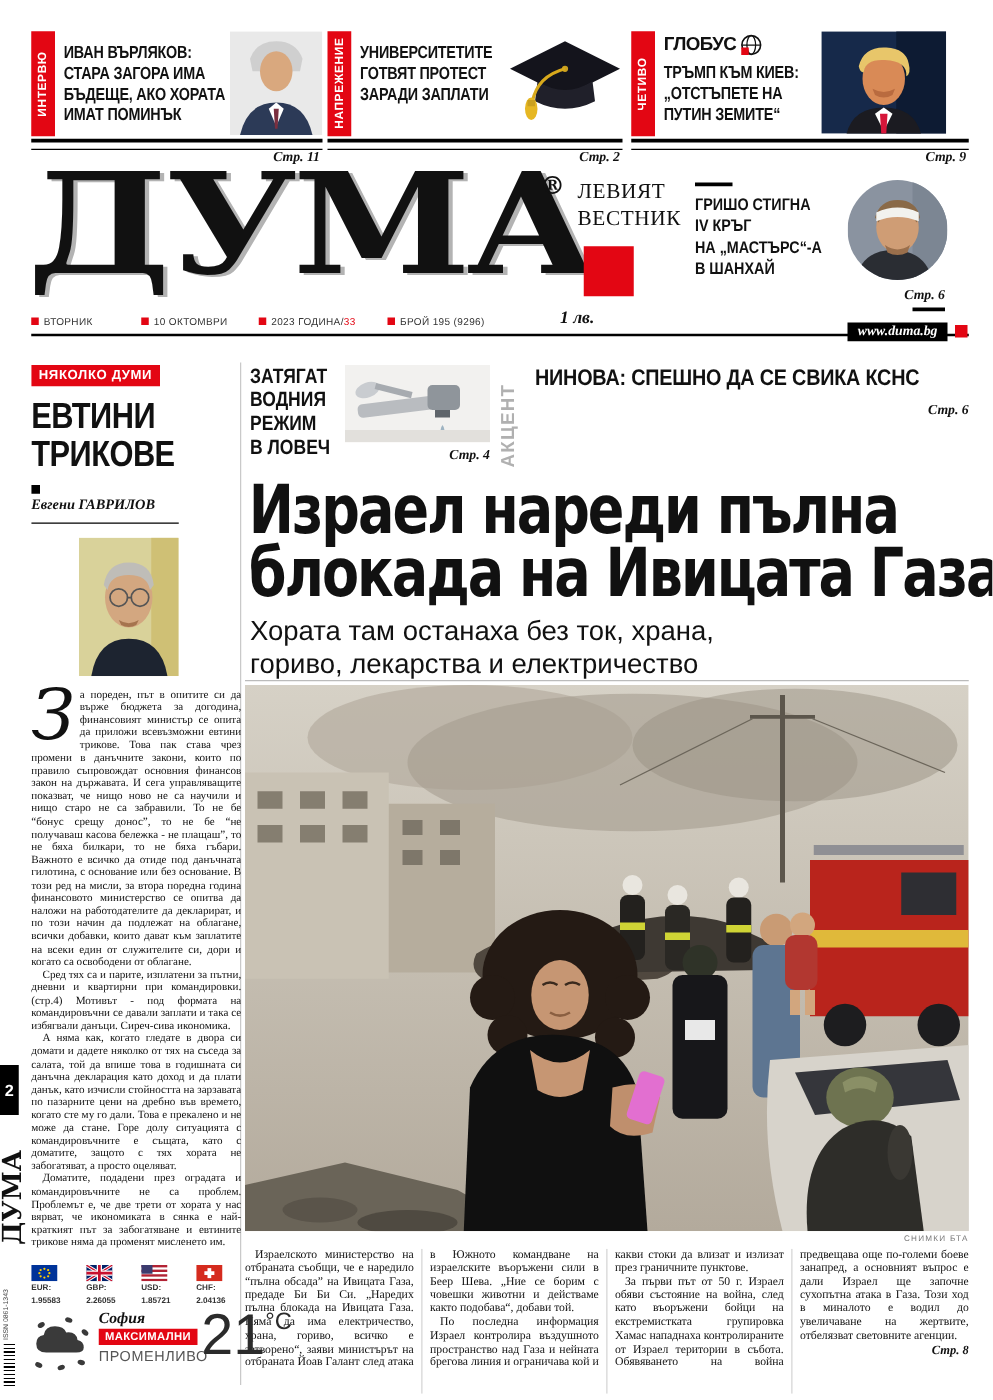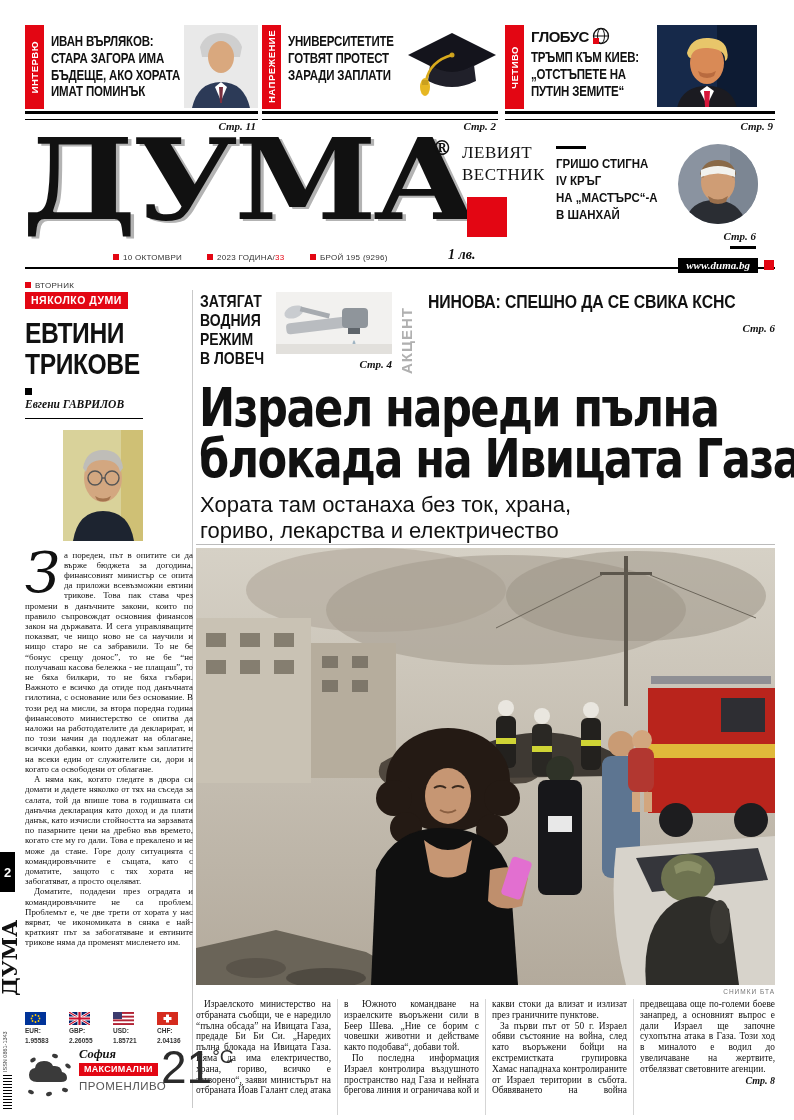--- a/index.html
+++ b/index.html
@@ -139,21 +139,21 @@
       </svg>
     </div>
     <div class="teaser-rule"></div>
     <div class="teaser-page pageref">Стр. 2</div>
   </div>
 
   <div class="teaser" style="left:505px;width:270px;">
     <div class="teaser-tab">
       <span class="vert">ЧЕТИВО</span>
     </div>
-    <div style="position:absolute;left:26px;top:2px;display:flex;align-items:center;gap:3px;">
+    <div style="position:absolute;left:26px;top:2px;display:flex;align-items:flex-start;gap:3px;">
       <span style="font:bold 15px 'Liberation Sans',sans-serif;letter-spacing:-.5px;">ГЛОБУС</span>
       <svg width="18" height="18" viewBox="0 0 18 18">
         <circle cx="9" cy="9" r="7.5" fill="#fff" stroke="#111" stroke-width="1.3"></circle>
         <ellipse cx="9" cy="9" rx="3.5" ry="7.5" fill="none" stroke="#111" stroke-width="1"></ellipse>
         <line x1="1.5" y1="9" x2="16.5" y2="9" stroke="#111" stroke-width="1"></line>
         <rect x="1" y="11" width="6" height="6" fill="#e30613"></rect>
       </svg>
     </div>
     <div class="teaser-title condb" style="top:24px;width:150px;">ТРЪМП КЪМ КИЕВ: „ОТСТЪПЕТЕ НА ПУТИН ЗЕМИТЕ“</div>
     <div class="teaser-img" style="left:152px;width:100px;height:82px;">
@@ -192,21 +192,21 @@
         <ellipse cx="40" cy="38" rx="17" ry="20" fill="#cf9d75"></ellipse>
         <path d="M22,30 q4,-14 18,-14 q15,0 18,14 l-3,4 q-3,-9 -15,-9 q-12,0 -15,9 z" fill="#8a6a48"></path>
         <path d="M23,26 q17,-8 34,0 l0,7 q-17,-7 -34,0 z" fill="#f2f2ee"></path>
         <path d="M30,52 q10,7 20,0 l-2,6 q-8,4 -16,0 z" fill="#9a6f4c"></path>
       </svg>
     </div>
     <div class="sport-page pageref">Стр. 6</div>
     <div class="sport-page-rule"></div>
   </div>
 
-  <div class="dl-item" style="left:25px;margin-top:28px;"><span class="sq"></span><span>ВТОРНИК</span></div>
+  <div class="dl-item" style="left:25px;"><span class="sq"></span><span>ВТОРНИК</span></div>
   <div class="dl-item" style="left:113px;"><span class="sq"></span><span>10 ОКТОМВРИ</span></div>
   <div class="dl-item" style="left:207px;text-align:center;"><span class="sq"></span><span>2023 ГОДИНА/</span><span class="dl-red">33</span></div>
   <div class="dl-item" style="left:310px;"><span class="sq"></span><span>БРОЙ 195 (9296)</span></div>
   <div class="dl-price">1 лв.</div>
   <div class="dl-line"></div>
   <div class="dl-site">www.duma.bg</div>
   <div class="dl-sq2"></div>
 
   <div class="vline"></div>
 
@@ -225,20 +225,21 @@
         <ellipse cx="40" cy="48" rx="19" ry="24" fill="#d3a780"></ellipse>
         <path d="M20,38 q3,-18 20,-18 q18,0 20,18 l-3,4 q-2,-12 -17,-12 q-15,0 -17,12 z" fill="#bfbdb8"></path>
         <circle cx="32" cy="48" r="7" fill="none" stroke="#555" stroke-width="1.4"></circle>
         <circle cx="49" cy="48" r="7" fill="none" stroke="#555" stroke-width="1.4"></circle>
         <line x1="39" y1="48" x2="42" y2="48" stroke="#555" stroke-width="1.4"></line>
         <path d="M32,66 q8,5 16,0 l-2,4 q-6,3 -12,0 z" fill="#a5744e"></path>
       </svg>
     </div>
     <div class="op-body">
       <p class="first"><span class="dropcap">З</span><span>а пореден, път в опитите си да върже бюджета за догодина, финансовият министър се опита да приложи всевъзможни евтини трикове. Това пак става чрез промени в данъчните закони, които по правило съпровождат основния финансов закон на държавата. И сега управляващите показват, че нищо ново не са научили и нищо старо не са забравили. То не бе “бонус срещу донос”, то не бе “не получаваш касова бележка - не плащаш”, то не бяха билкари, то не бяха гъбари. Важното е всичко да отиде под данъчната гилотина, с основание или без основание. В този ред на мисли, за втора поредна година финансовото министерство се опитва да наложи на работодателите да декларират, и по този начин да подлежат на облагане, всички добавки, които дават към заплатите на всеки един от служителите си, дори и когато са освободени от облагане.</span></p>
+      <p>Сред тях са и парите, изплатени за пътни, дневни и квартирни при командировки. (стр.4) Мотивът - под формата на командировъчни се давали заплати и така се избягвали данъци. Сиреч-сива икономика.</p>
       <p>А няма как, когато гледате в двора си домати и дадете няколко от тях на съседа за салата, той да впише това в годишната си данъчна декларация като доход и да плати данък, като изчисли стойността на зарзавата по пазарните цени на дребно във времето, когато сте му го дали. Това е прекалено и не може да стане. Горе долу ситуацията с командировъчните е същата, като с доматите, защото с тях хората не забогатяват, а просто оцеляват.</p>
       <p>Доматите, подадени през оградата и командировъчните не са проблем. Проблемът е, че две трети от хората у нас вярват, че икономиката в сянка е най-краткият път за забогатяване и евтините трикове няма да променят мисленето им.</p>
     </div>
   </div>
 
   <div class="water">
     <div class="water-title condb pre">ЗАТЯГАТ
 ВОДНИЯ
 РЕЖИМ
 В ЛОВЕЧ</div>

